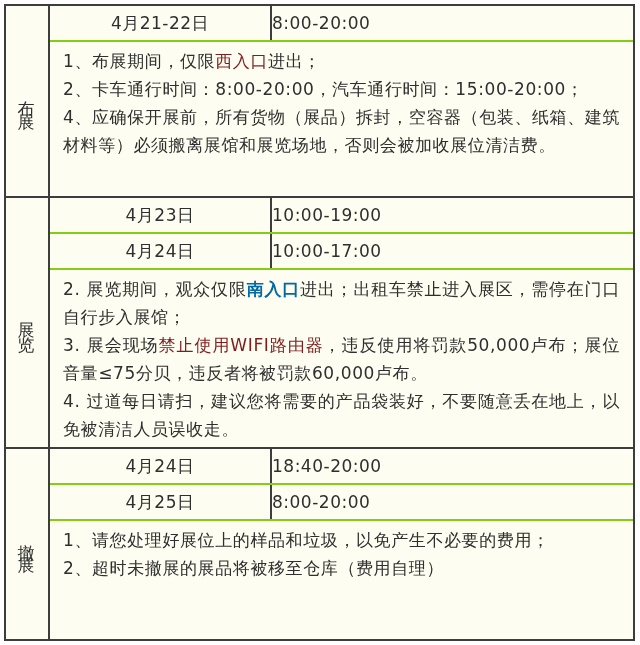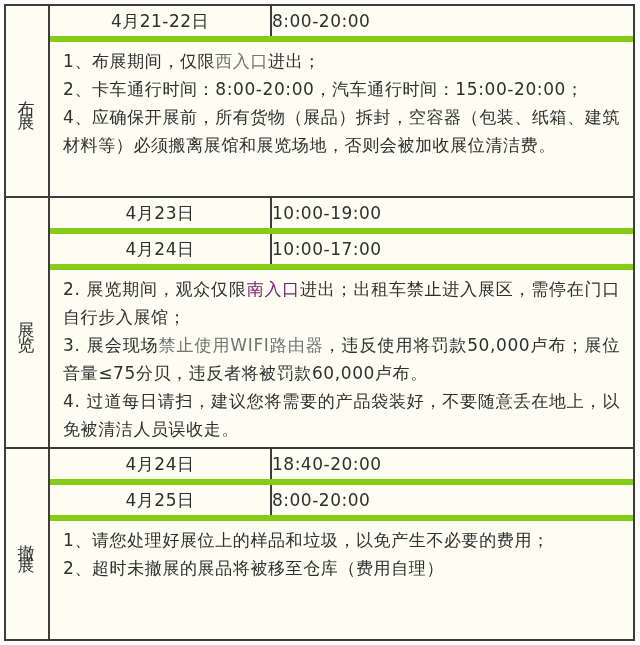--- a/index.html
+++ b/index.html
@@ -33,21 +33,21 @@
     writing-mode: vertical-rl;
     text-orientation: upright;
     font-size: 17px;
     letter-spacing: 14px;
     color: #2f2f2f;
   }
   .section-body { flex: 1; display: flex; flex-direction: column; min-width: 0; }
   .sched-row {
     display: flex;
     height: 36px; flex: none;
-    border-bottom: 6px solid #84cc16;
+    border-bottom: 2px solid #84cc16;
   }
   .date-cell {
     width: 222px; flex: none;
     border-right: 2px solid #3d3d3d;
     display: flex; align-items: center; justify-content: center;
   }
   .time-cell {
     flex: 1;
     display: flex; align-items: center; justify-content: flex-start;
   }
@@ -57,22 +57,22 @@
     padding: 5px 13px 4px 13px;
     overflow: hidden;
   }
   .rule {
     font-size: 17px;
     line-height: 28px;
     letter-spacing: 0.6px;
     text-align: justify;
     color: #2f2f2f;
   }
-  .seg.red { color: #737373; }
-  .seg.red-bold { color: #701a75; font-weight: normal; }
+  .seg.red { color: #7f1d1d; }
+  .seg.red-bold { color: #0369a1; font-weight: bold; }
 </style>
 </head>
 <body>
 
 <div class="page">
   <div class="schedule-table">
   <div class="section">
     <div class="label-cell">
       <span class="label-text">布展</span>
     </div>

